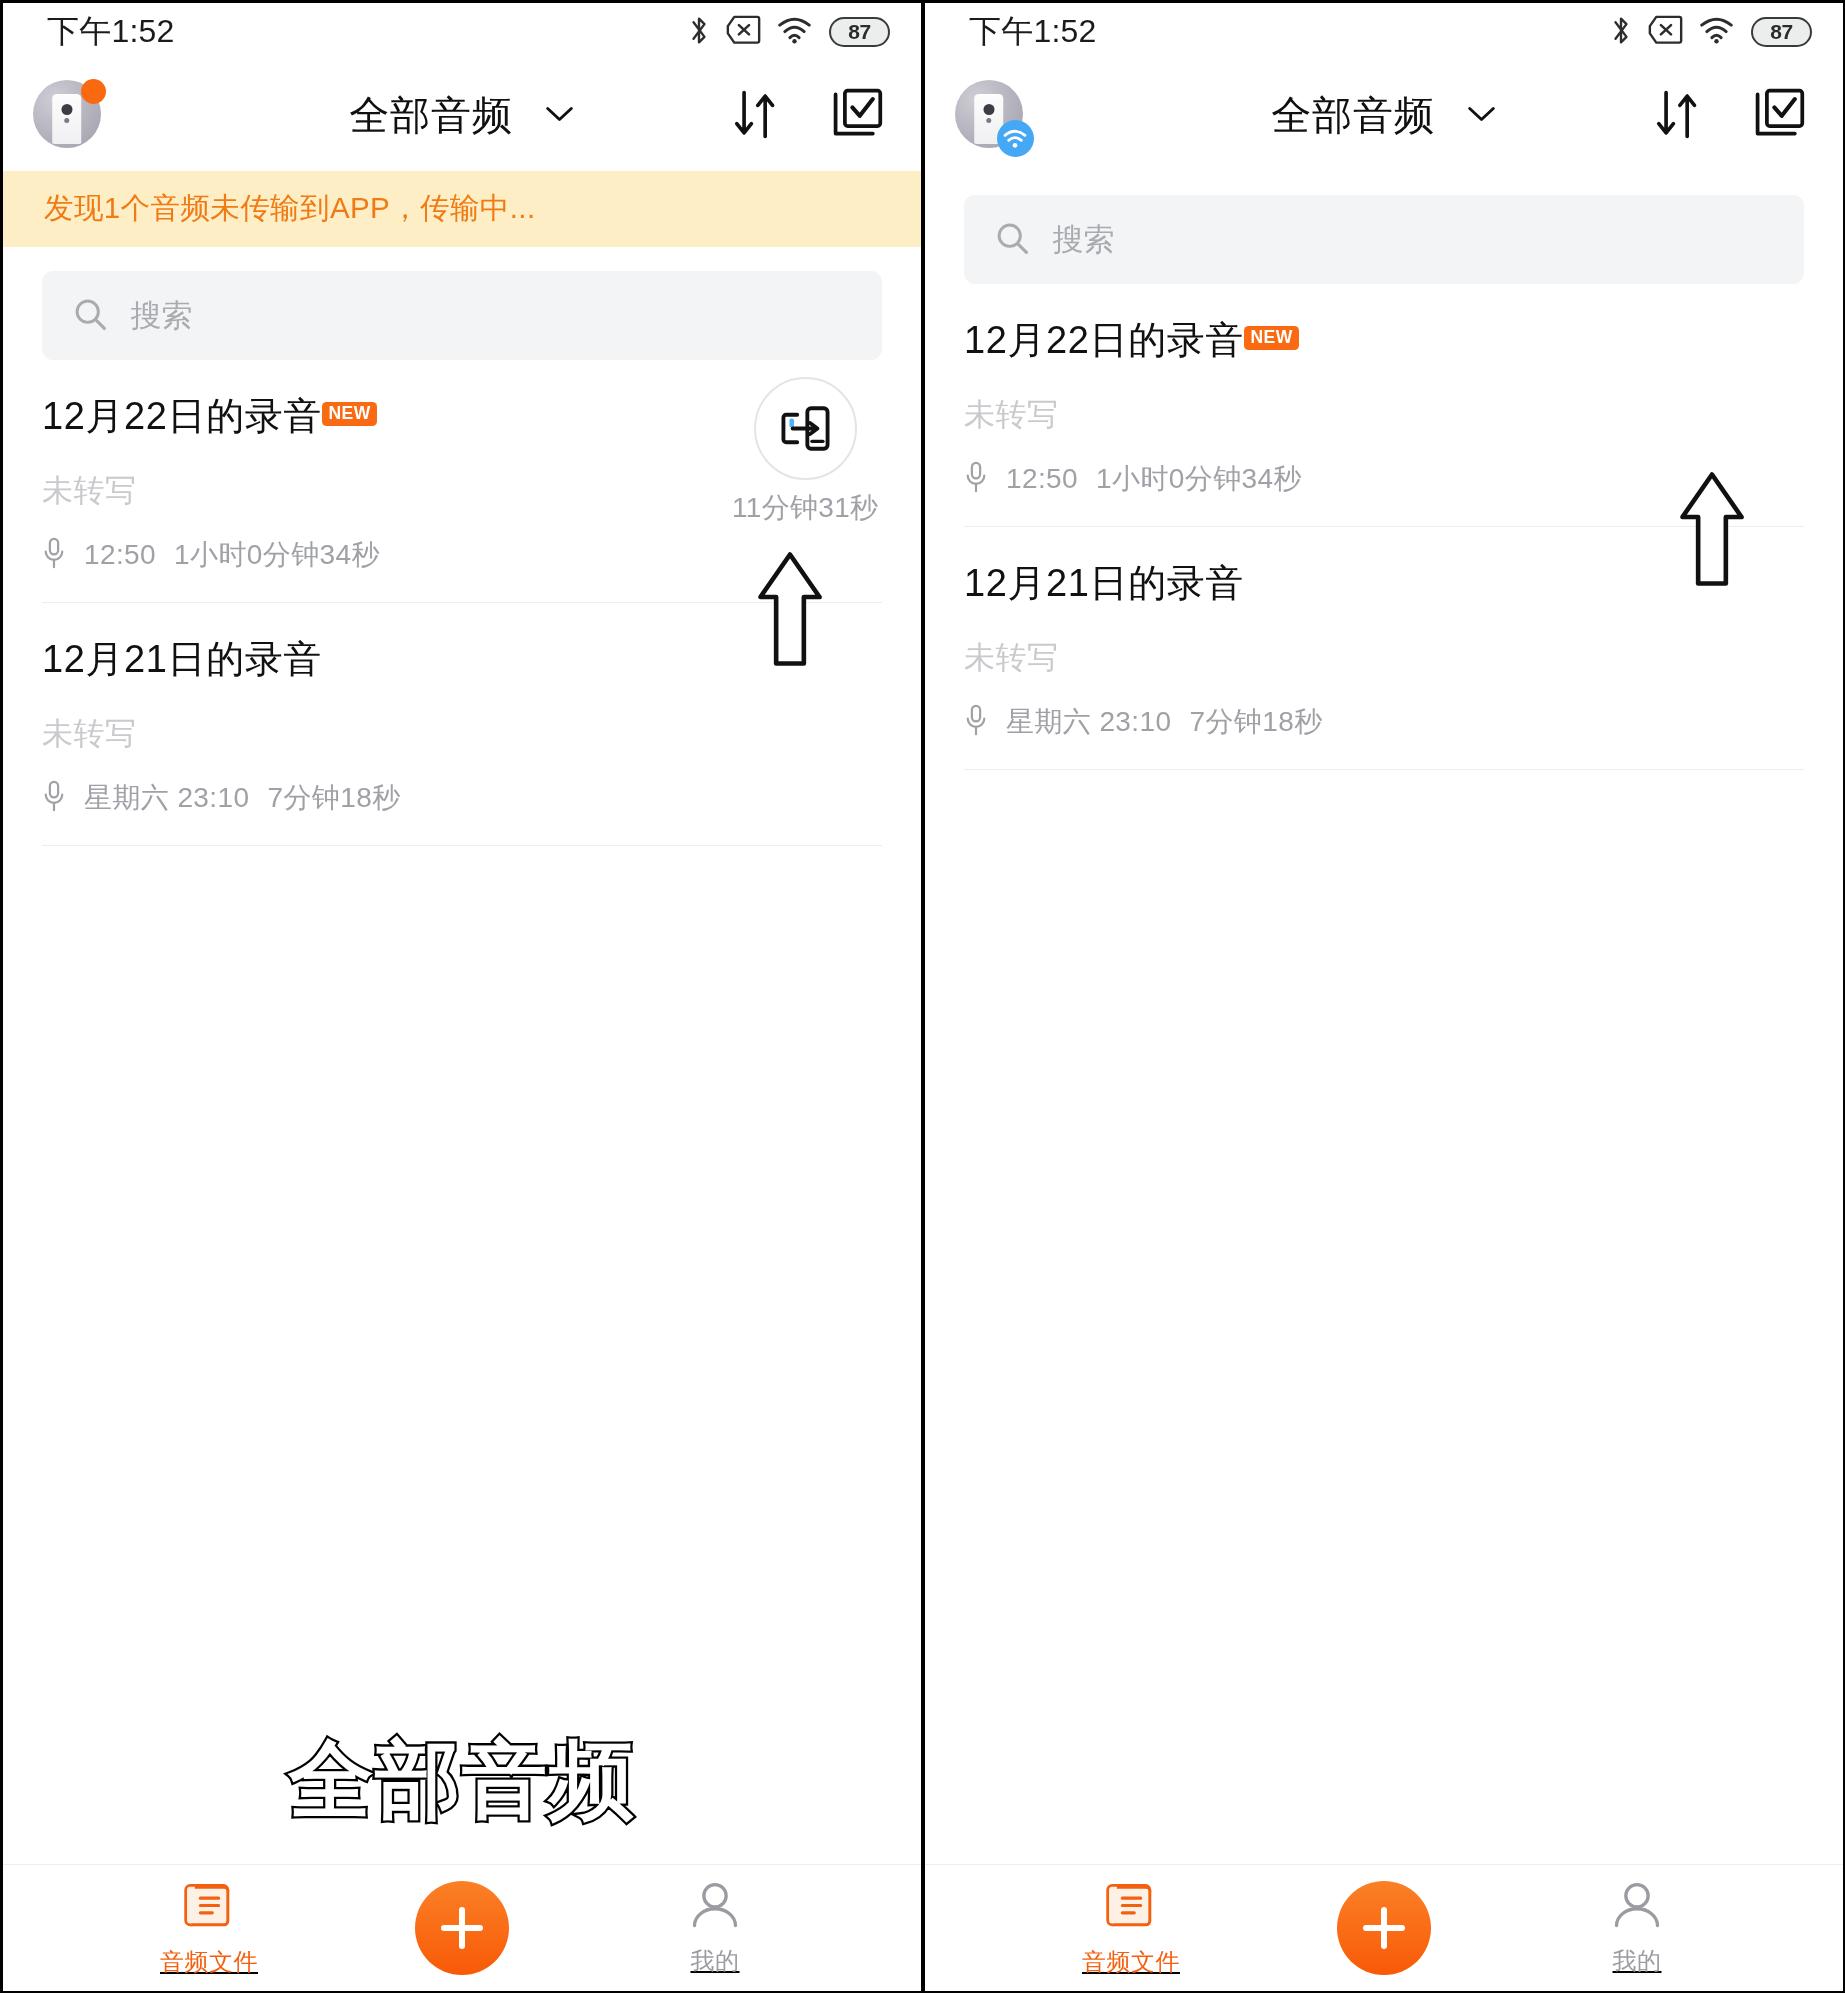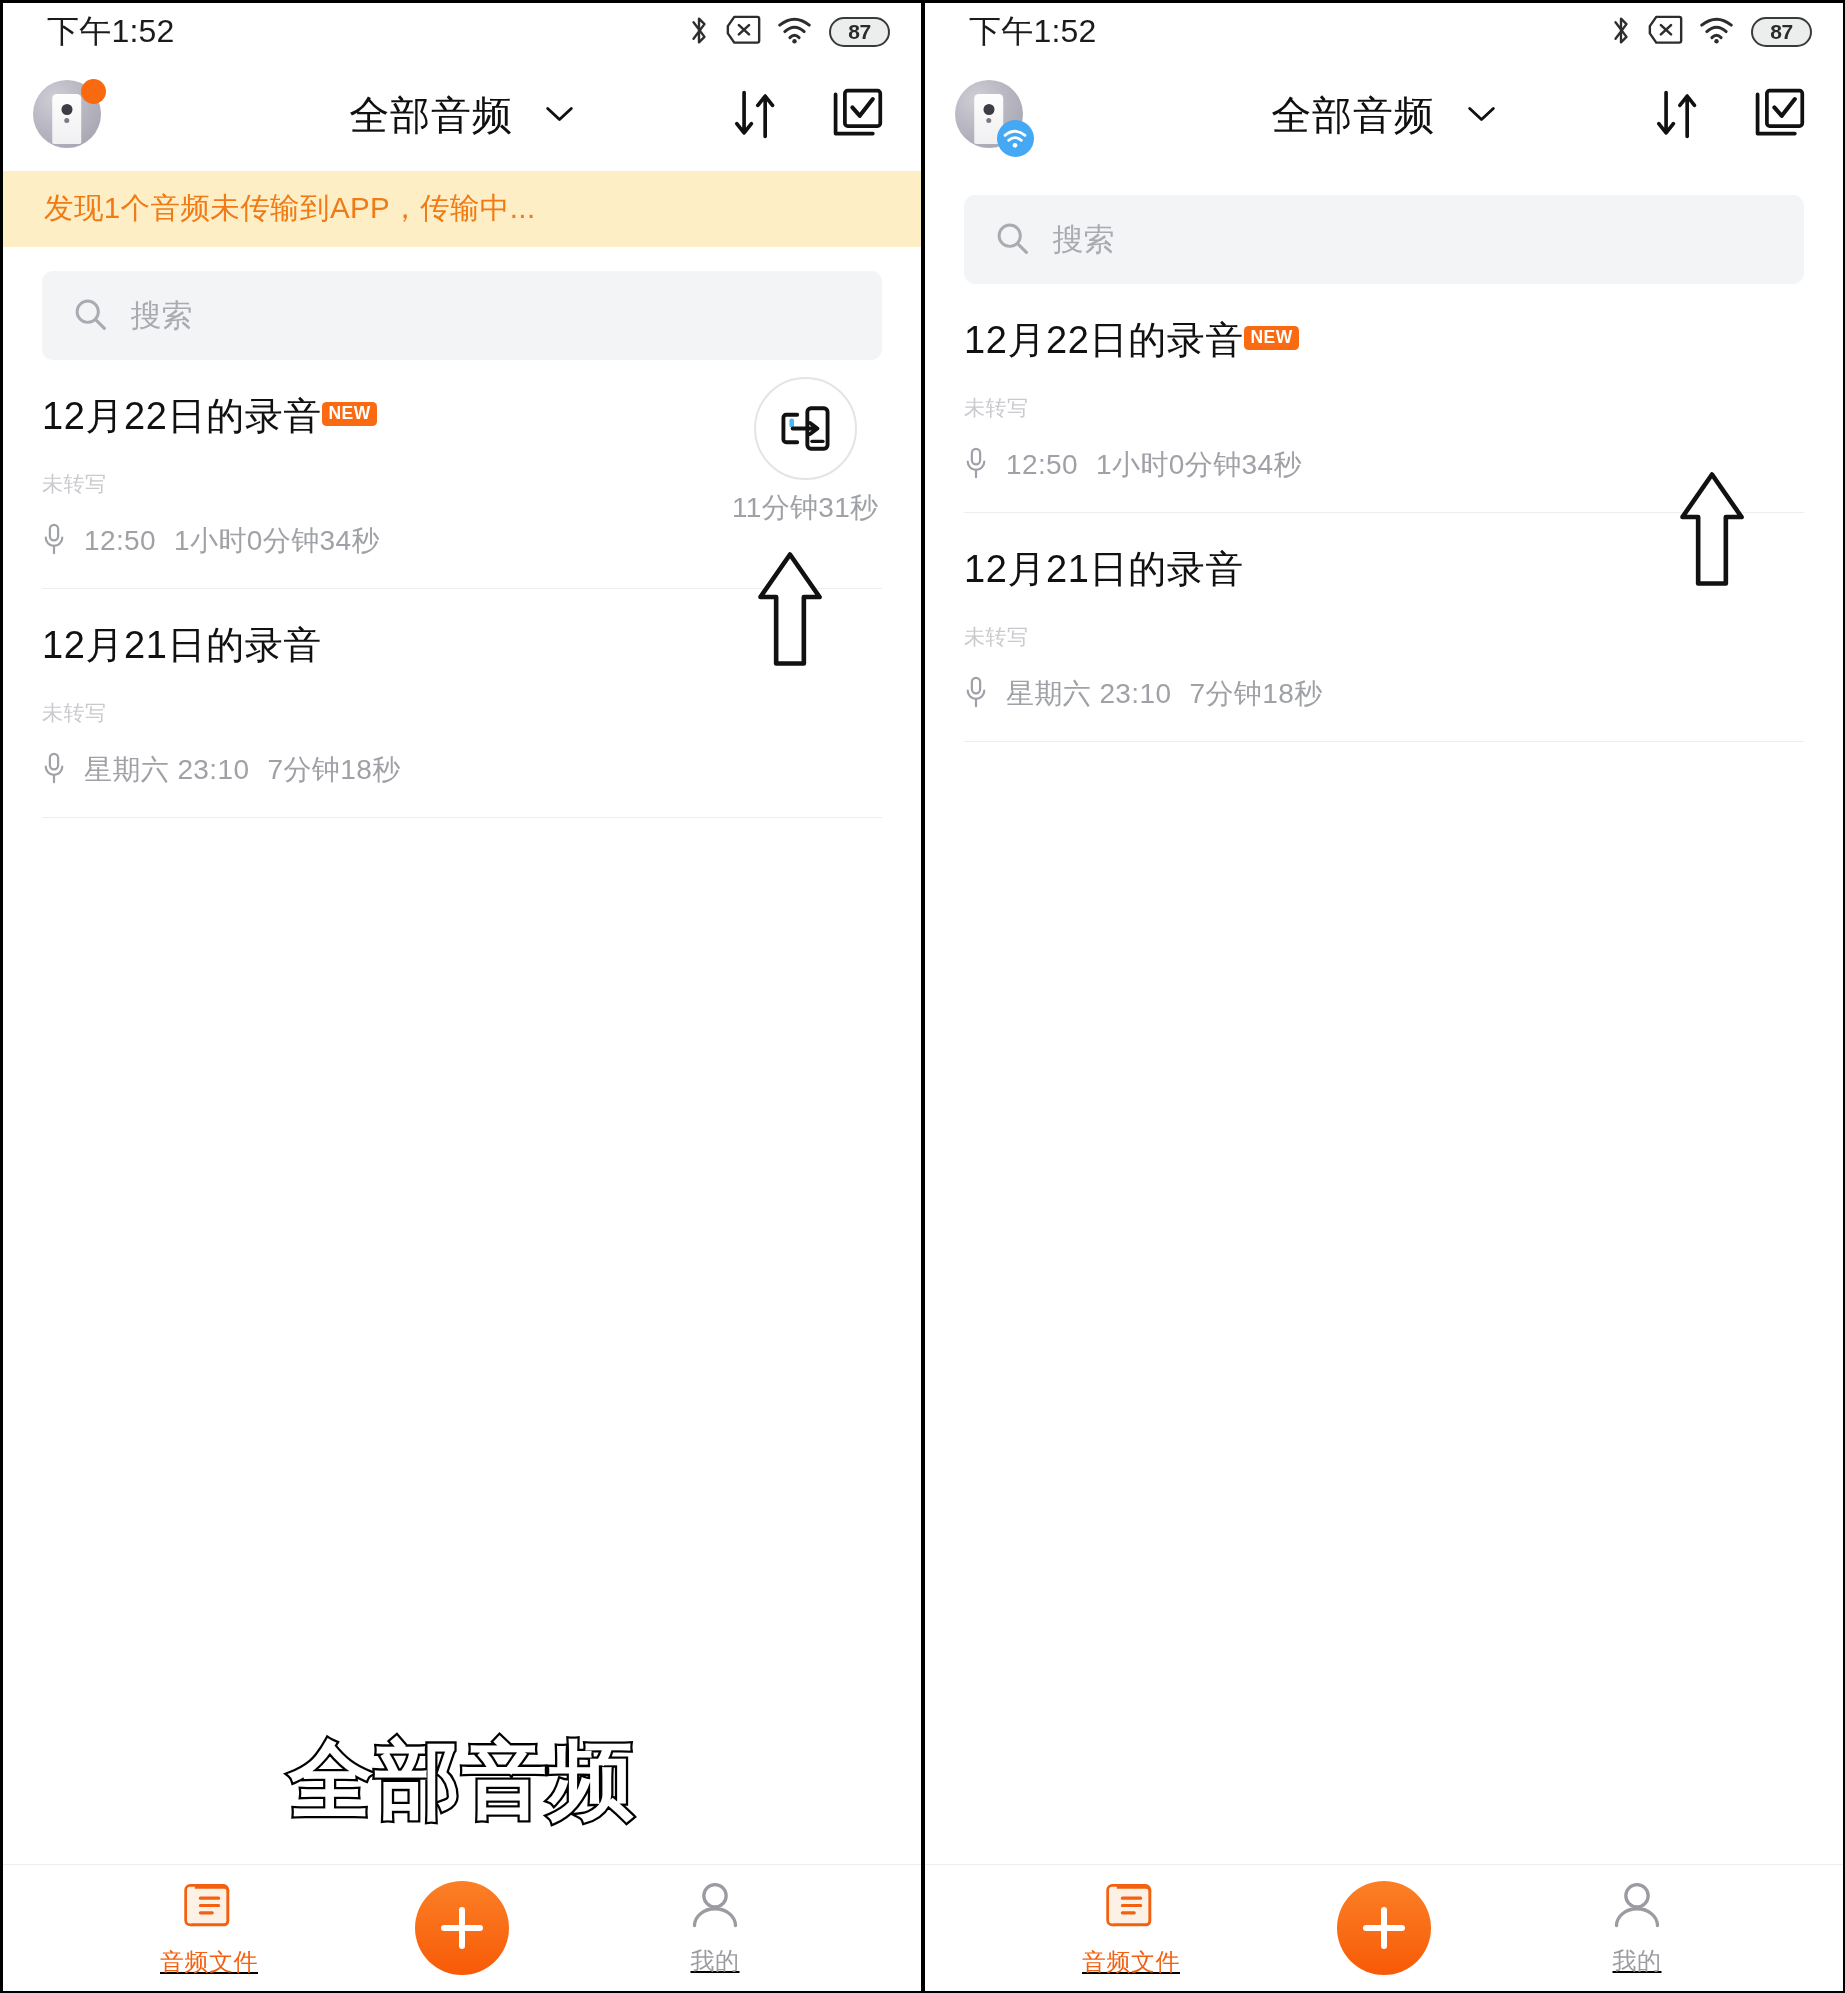--- a/index.html
+++ b/index.html
@@ -120,21 +120,21 @@
   .row-sep { height: 0.9px; background: #eceef0; }
   .row-title-line { display: flex; align-items: center; }
   .row-title { font-size: 38px; color: #111111; font-weight: 500; letter-spacing: 0.6px; }
   .new-badge {
     background: #fa6a12; color: #ffffff;
     font-size: 17.5px; font-weight: 700;
     border-radius: 4.6px; padding: 2.8px 6.5px 3.7px 6.5px;
     letter-spacing: 0.5px; line-height: 1;
     margin-bottom: 5.5px;
   }
-  .row-status { font-size: 21px; color: #c9cacd; margin-top: 28px; letter-spacing: 0.5px; }
+  .row-status { font-size: 31px; color: #c9cacd; margin-top: 28px; letter-spacing: 0.5px; }
   .row-meta { display: flex; align-items: center; gap: 18px; margin-top: 24px; }
   .row-meta-text { font-size: 28px; color: #9fa1a6; letter-spacing: 0.4px; }
 
   
   .xfer {
     position: absolute; right: 3.7px; top: 16.6px;
     display: flex; flex-direction: column; align-items: center;
   }
   .xfer-circle {
     width: 103px; height: 103px; border-radius: 50%;

